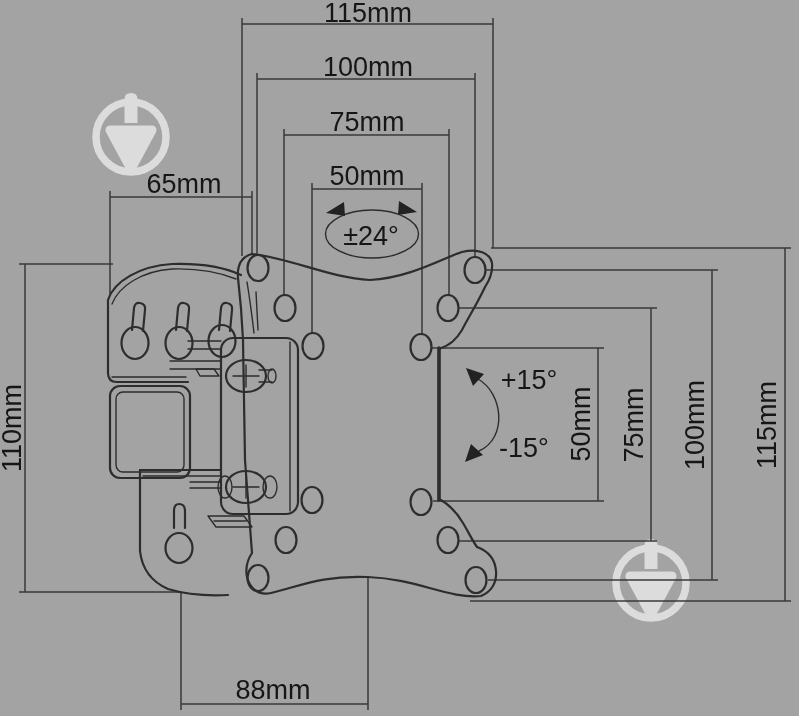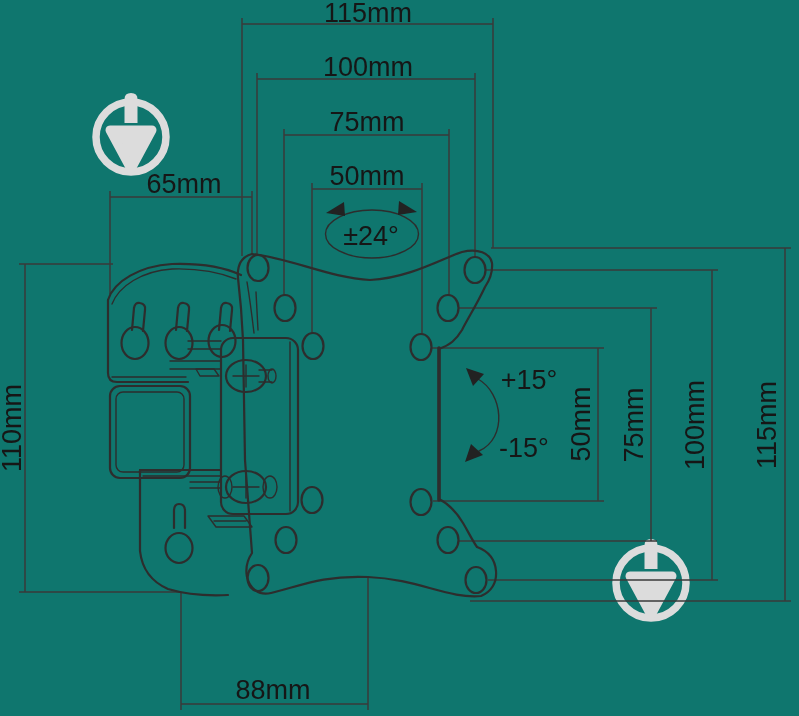--- a/index.html
+++ b/index.html
@@ -1,16 +1,16 @@
 <!DOCTYPE html>
 <html><head>
 <meta charset="utf-8">
 <style>
   html,body{margin:0;padding:0;background:#fff;}
-  .stage{position:relative;width:799px;height:716px;background:#0f766e;overflow:hidden;
+  .stage{position:relative;width:799px;height:716px;background:#a3a3a3;overflow:hidden;
          font-family:"Liberation Sans",sans-serif;}
   svg{display:block;}
   .o  {stroke:#2d2d2d;stroke-width:2.2;fill:none;stroke-linecap:round;stroke-linejoin:round;}
   .o1 {stroke:#2d2d2d;stroke-width:1.4;fill:none;stroke-linecap:round;stroke-linejoin:round;}
   .thick{stroke:#2d2d2d;stroke-width:3.6;fill:none;stroke-linecap:round;}
   .d  {stroke:#3a3a3a;stroke-width:1.5;fill:none;stroke-linecap:butt;}
   .arr{fill:#222;stroke:none;}
   .wm {fill:#dcdcdc;stroke:none;}
   .wmr{fill:none;stroke:#dcdcdc;stroke-width:7.5;}
   .wmt{fill:#dcdcdc;stroke:#dcdcdc;stroke-width:9;stroke-linejoin:round;}

